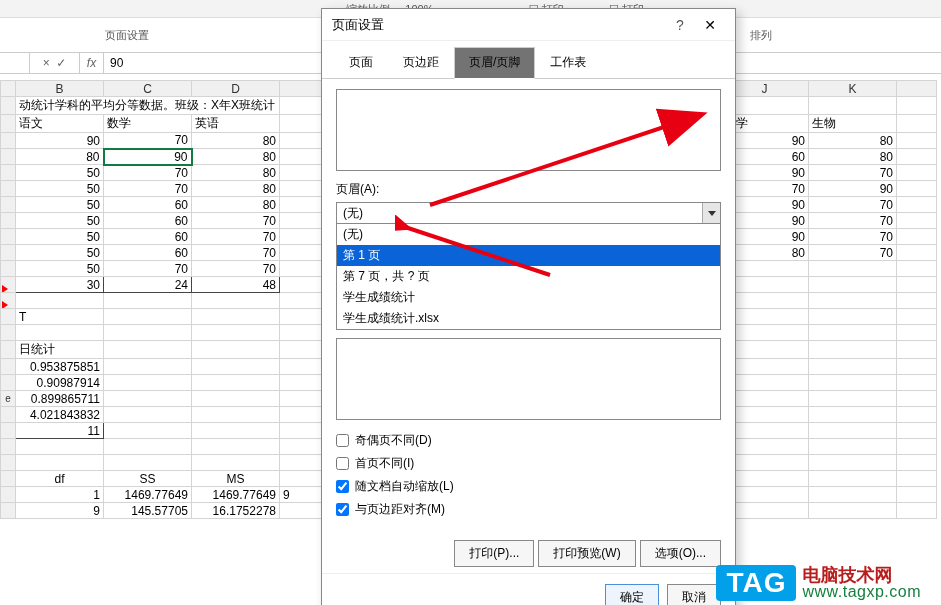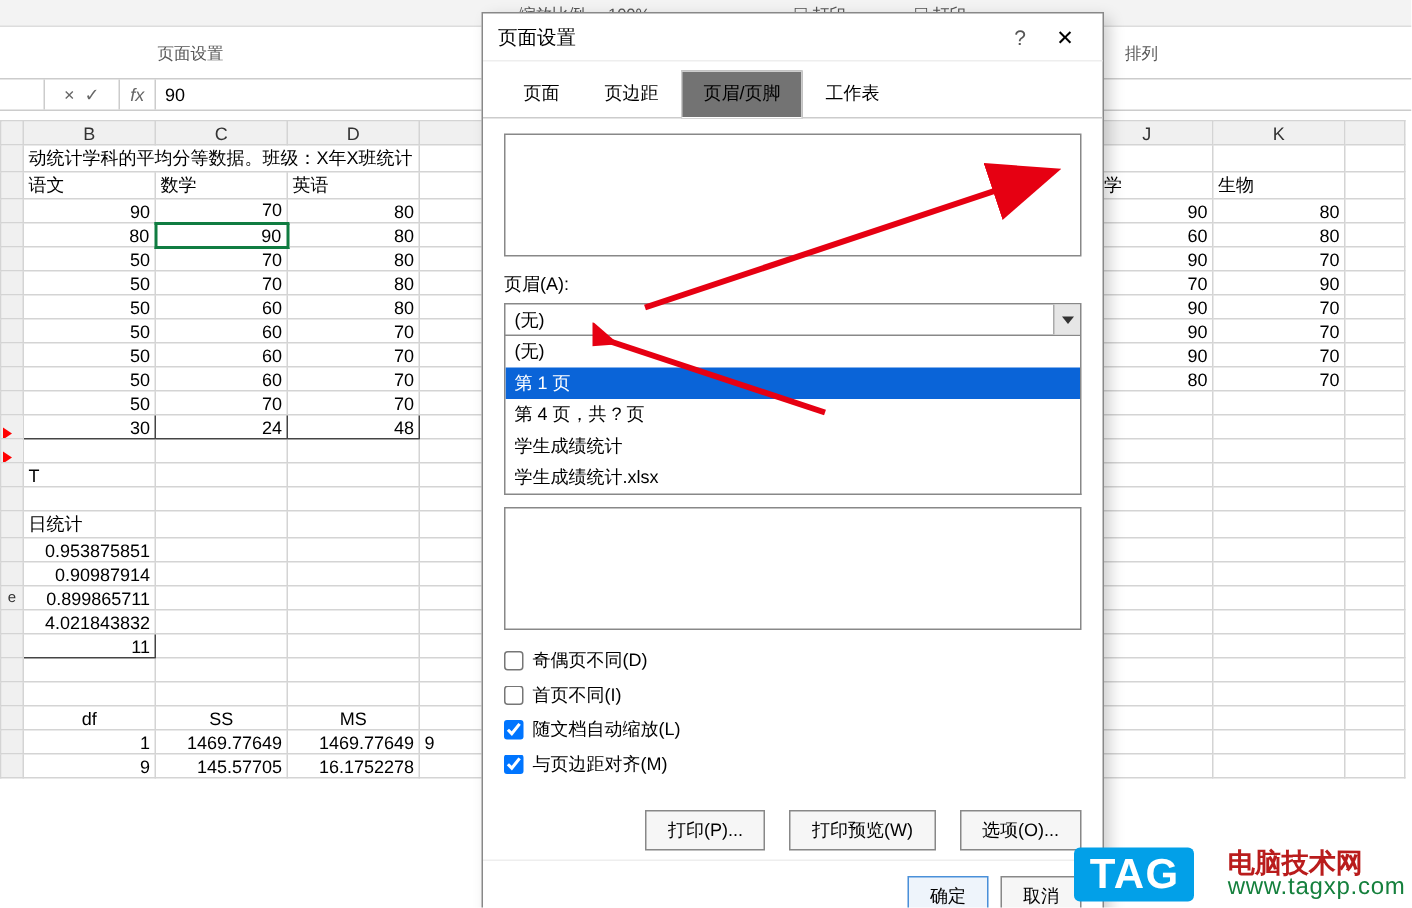--- a/index.html
+++ b/index.html
@@ -53,30 +53,30 @@
   .field-label { margin: 10px 0 4px 0; font-size: 12px; }
   .dropdown-wrap { position: relative; }
   .dropdown-disp { border: 1px solid #888; height: 22px; display: flex; align-items: center; padding: 0 6px; background: #fff; }
   .dropdown-btn { position: absolute; right: 1px; top: 1px; width: 18px; height: 20px; background: #e6e6e6; border-left: 1px solid #aaa; display: flex; align-items: center; justify-content: center; cursor: pointer; }
   .dd-arrow { width: 0; height: 0; border-left: 4px solid transparent; border-right: 4px solid transparent; border-top: 5px solid #333; }
   .dropdown-list { border: 1px solid #888; border-top: none; background: #fff; max-height: 120px; overflow-y: auto; }
   .dd-item { padding: 2px 6px; cursor: pointer; }
   .dd-item.sel { background: #0a64d8; color: #fff; }
   .checkbox-row { display: flex; align-items: center; margin: 6px 0; }
   .checkbox-row input { margin-right: 6px; }
-  .btn-row { display: flex; justify-content: flex-end; padding: 6px 14px; gap: 16px; }
+  .btn-row { display: flex; justify-content: flex-end; padding: 6px 14px; gap: 4px; }
   .btn-row2 { display: flex; justify-content: flex-end; padding: 10px 14px 14px 14px; gap: 8px; border-top: 1px solid #eee; }
   button.dlg-btn { padding: 4px 14px; border: 1px solid #888; background: #f6f6f6; cursor: pointer; font-size: 12px; font-family: inherit; }
   button.dlg-btn.primary { background: #eef4fb; border-color: #4a90d9; }
 
   
   .arrow { position: absolute; pointer-events: none; }
   
   
-  .tagwm { position: absolute; right: 4px; bottom: 4px; display: flex; align-items: center; gap: 22px; }
+  .tagwm { position: absolute; right: 20px; bottom: 4px; display: flex; align-items: center; gap: 6px; }
   .tagbox { background: #02a0e8; color: #fff; font-weight: bold; font-size: 28px; padding: 2px 10px; border-radius: 4px; font-family: Arial; letter-spacing: 1px; }
   .tagtxt { display: flex; flex-direction: column; line-height: 1; }
   .tagtxt .l1 { color: #b91c1c; font-weight: bold; font-size: 18px; }
   .tagtxt .l2 { color: #15803d; font-size: 16px; letter-spacing: 0.5px; }
 </style>
 </head>
 <body>
 
 <div class="ribbon-top">
   <span class="ribbon-seg" style="margin-left:340px">缩放比例</span>
@@ -431,21 +431,21 @@
     <div class="dropdown-wrap">
       <div class="dropdown-disp">
           <span>(无)</span>
         </div>
       <div class="dropdown-btn">
           <div class="dd-arrow"></div>
         </div>
       <div class="dropdown-list">
         <div class="dd-item">(无)</div>
         <div class="dd-item sel">第 1 页</div>
-        <div class="dd-item">第 4 页，共 ? 页</div>
+        <div class="dd-item">第 7 页，共 ? 页</div>
         <div class="dd-item">学生成绩统计</div>
         <div class="dd-item">学生成绩统计.xlsx</div>
       </div>
     </div>
     <div class="preview-box" style="margin-top:8px"></div>
     <div class="checkbox-row" style="margin-top:12px">
         <input type="checkbox" style="">
         <span>奇偶页不同(D)</span>
       </div>
     <div class="checkbox-row">

